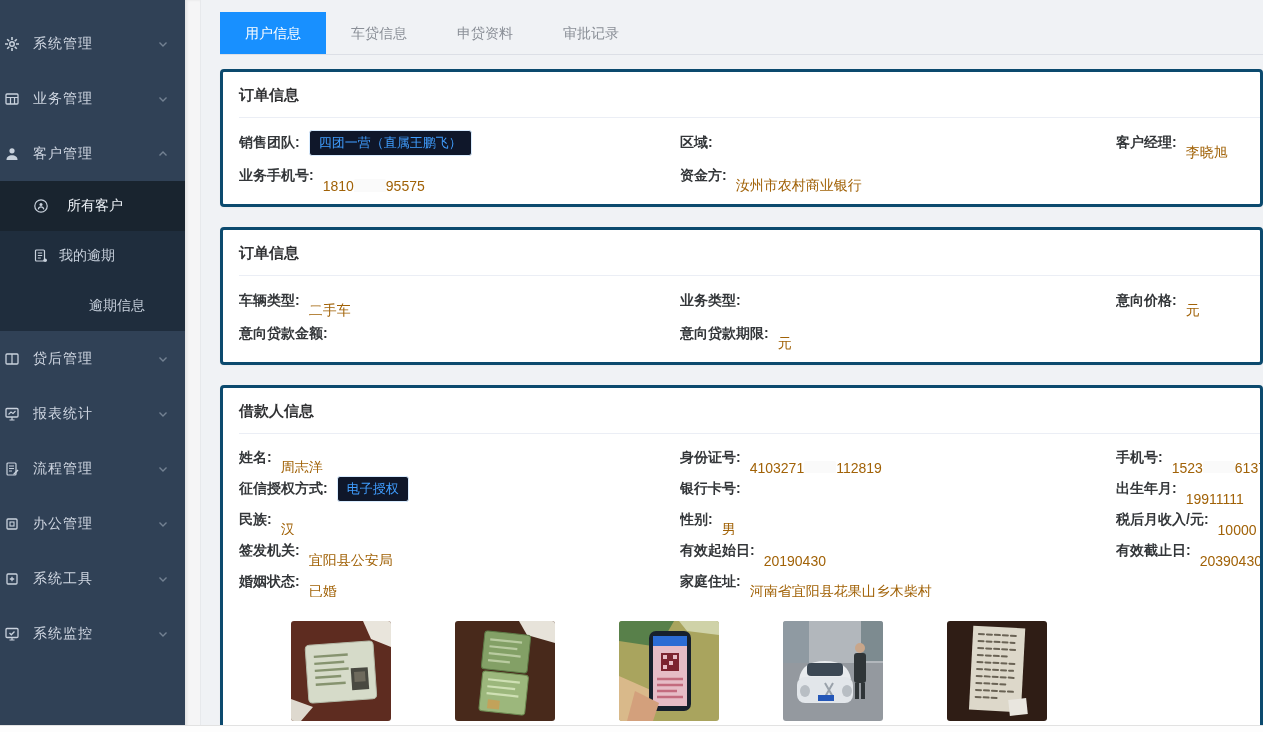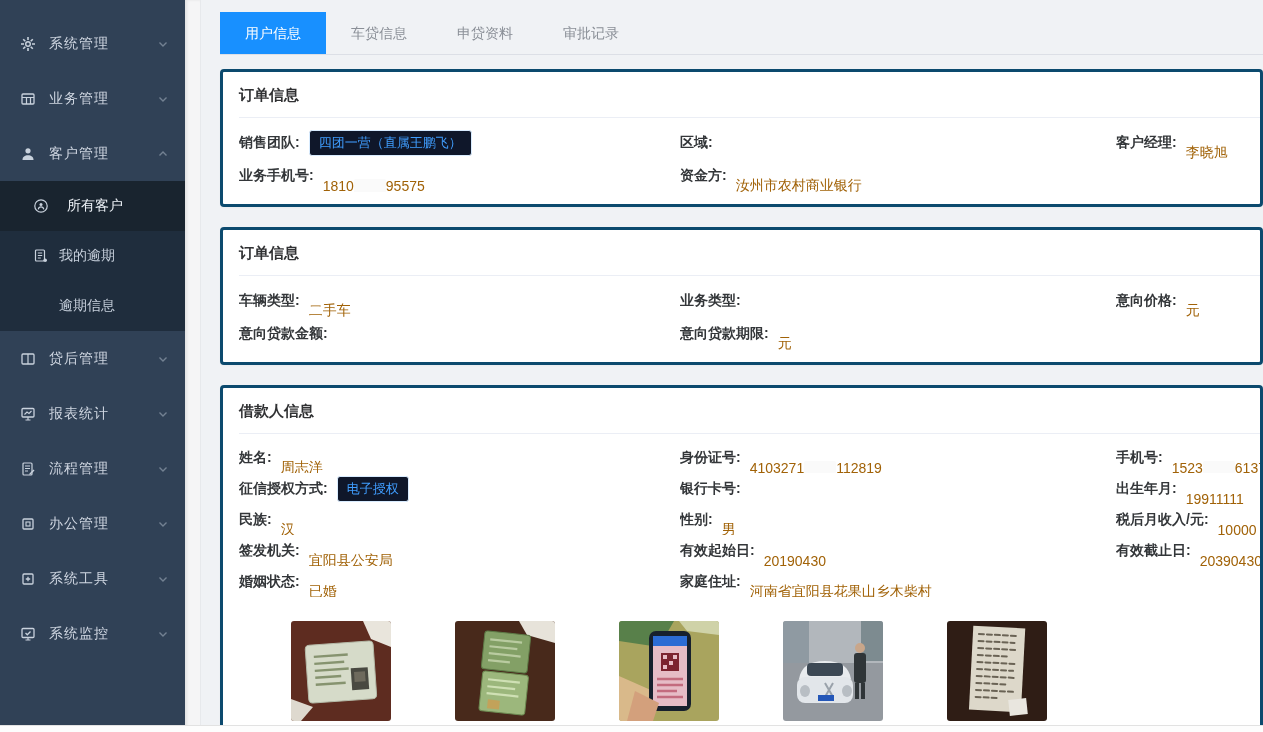--- a/index.html
+++ b/index.html
@@ -2,29 +2,29 @@
 <html><head>
 <meta charset="utf-8">
 <style>
   * { margin:0; padding:0; box-sizing:border-box; }
   html,body { width:1263px; height:732px; overflow:hidden; }
   body { font-family:"Liberation Sans","DejaVu Sans",sans-serif; }
   .app { position:relative; width:1263px; height:732px; display:flex; background:#f0f2f5; overflow:hidden; }
 
   
   .sidebar { width:185px; flex-shrink:0; background:#304156; padding-top:16px; color:#cfd6e1; }
-  .side-item { height:55px; display:flex; align-items:center; padding:0 16px 0 20px; font-size:14px; cursor:pointer; }
+  .side-item { height:55px; display:flex; align-items:center; padding:0 16px 0 4px; font-size:14px; cursor:pointer; }
   .side-item .ic { width:16px; height:16px; margin-right:13px; flex-shrink:0; }
   .side-item .lbl { flex:1; letter-spacing:1px; }
   .chev { width:12px; height:12px; opacity:.55; }
   .submenu { background:#1f2d3d; }
   .sub-item { height:50px; display:flex; align-items:center; padding-left:33px; font-size:14px; cursor:pointer; color:#c6cfdb; }
   .sub-item.active { background:#19242f; color:#eef3f8;gap:8px; }
   .sub-item .ic { width:16px; height:16px; margin-right:10px; flex-shrink:0; }
-  .sub-item.noicon { padding-left:59px; }
+  .sub-item.noicon { padding-left:89px; }
 
   
   .scrollstrip { width:16px; flex-shrink:0; background:#f5f5f6; border-right:1px solid #e7e9ec; box-shadow:inset 2px 0 3px rgba(0,0,0,.08); }
 
   
   .main { flex:1; padding:12px 0 0 19px; overflow:hidden; }
   .tabbar { display:flex; border-bottom:1px solid #dcdfe6; }
   .tab { height:42px; line-height:42px; padding:0 25px; font-size:14px; color:#8a8f97; cursor:pointer; }
   .tab.active { background:#1890ff; color:#ffffff; }
 

